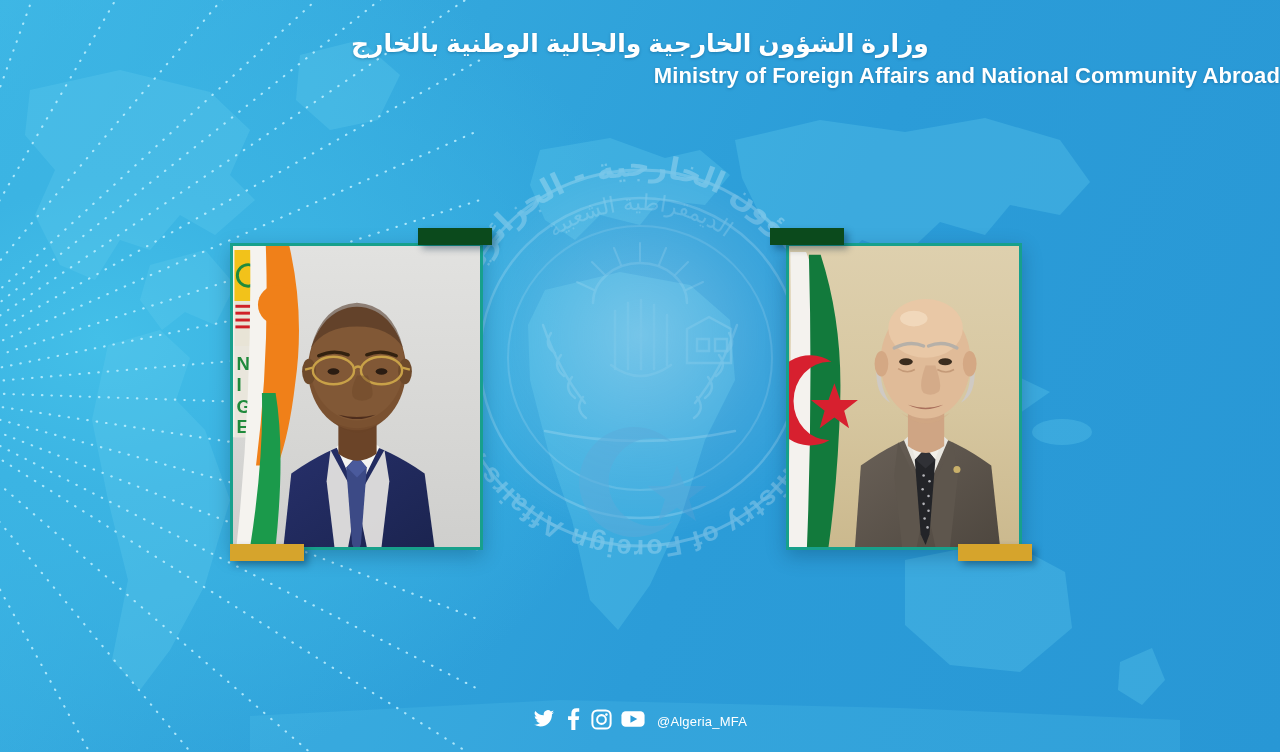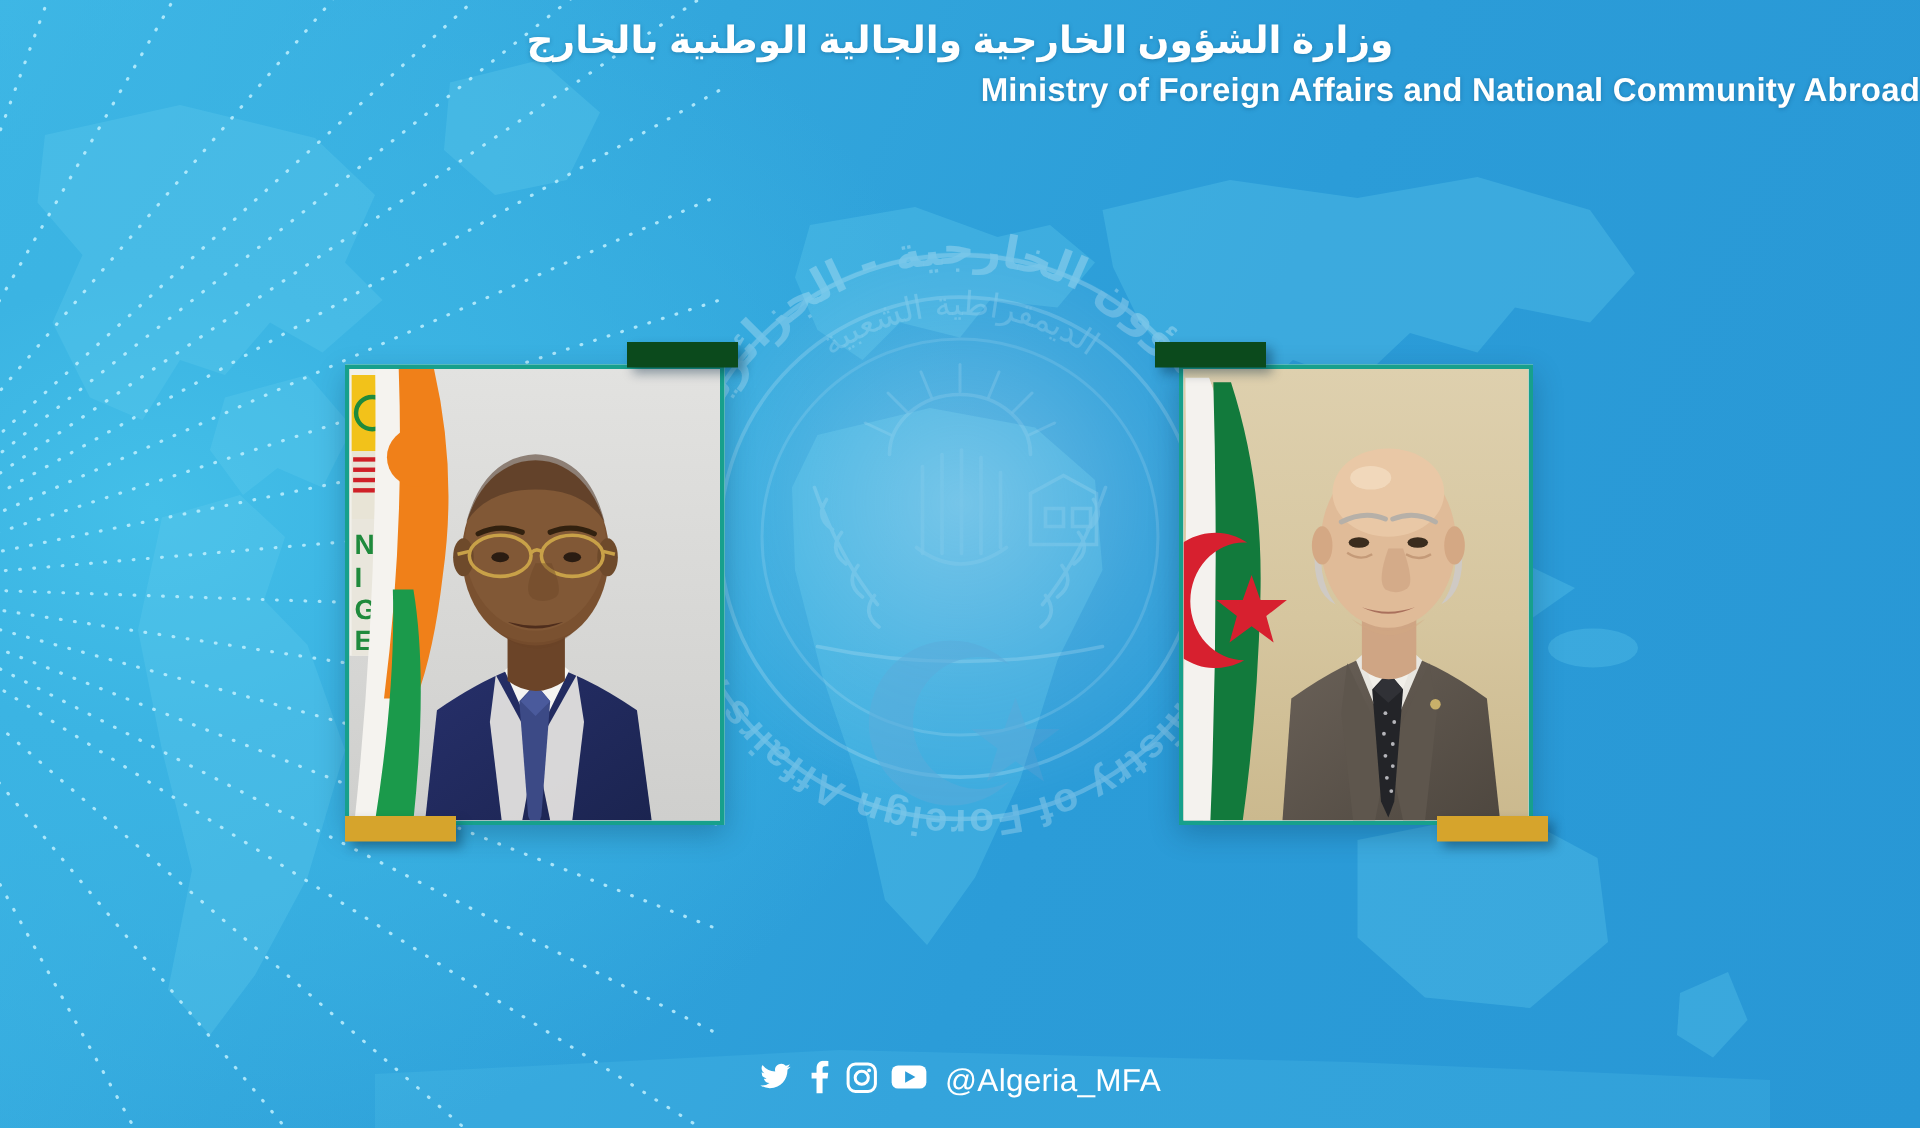--- a/index.html
+++ b/index.html
@@ -35,21 +35,21 @@
   .watermark{
     position:absolute;left:50%;top:50%;
     transform:translate(-50%,-50%);
     width:430px;height:430px;margin-top:-18px;
     opacity:.30;pointer-events:none;
   }
 
   
   .header{
     position:absolute;top:0;left:0;right:0;
-    padding-top:12px;text-align:center;z-index:6;
+    padding-top:28px;text-align:center;z-index:6;
   }
   .hdr-ar{
     color:#ffffff;font-size:25px;font-weight:bold;
     letter-spacing:.3px;line-height:1.25;
     direction:rtl;unicode-bidi:bidi-override;
     text-shadow:0 1px 3px rgba(0,60,100,.35);
   }
   .hdr-en{
     color:#ffffff;font-size:22px;font-weight:bold;
     margin-top:4px;letter-spacing:.1px;
@@ -89,21 +89,21 @@
   #acc-gold-right{left:958px;top:544px;width:74px;}
 
   
   .footer{
     position:absolute;left:0;right:0;bottom:18px;
     display:flex;align-items:center;justify-content:center;
     gap:9px;z-index:7;
   }
   .sicon{display:block;}
   .handle{
-    color:#ffffff;font-size:21px;font-weight:normal;
+    color:#ffffff;font-size:13px;font-weight:normal;
     margin-left:3px;letter-spacing:.2px;
   }
 </style>
 </head>
 <body>
 
 <div class="stage">
 
   <svg class="worldmap" viewBox="0 0 1280 752" preserveAspectRatio="none" aria-hidden="true">
 

